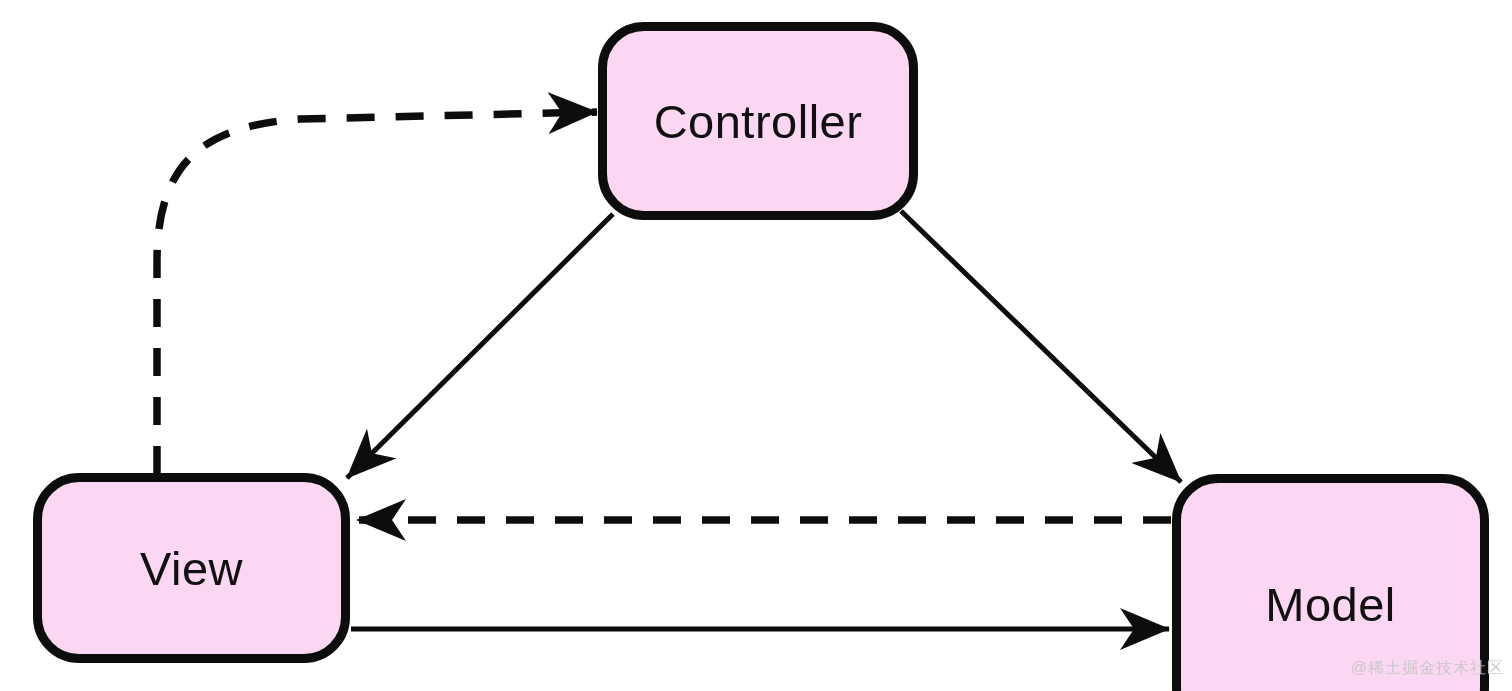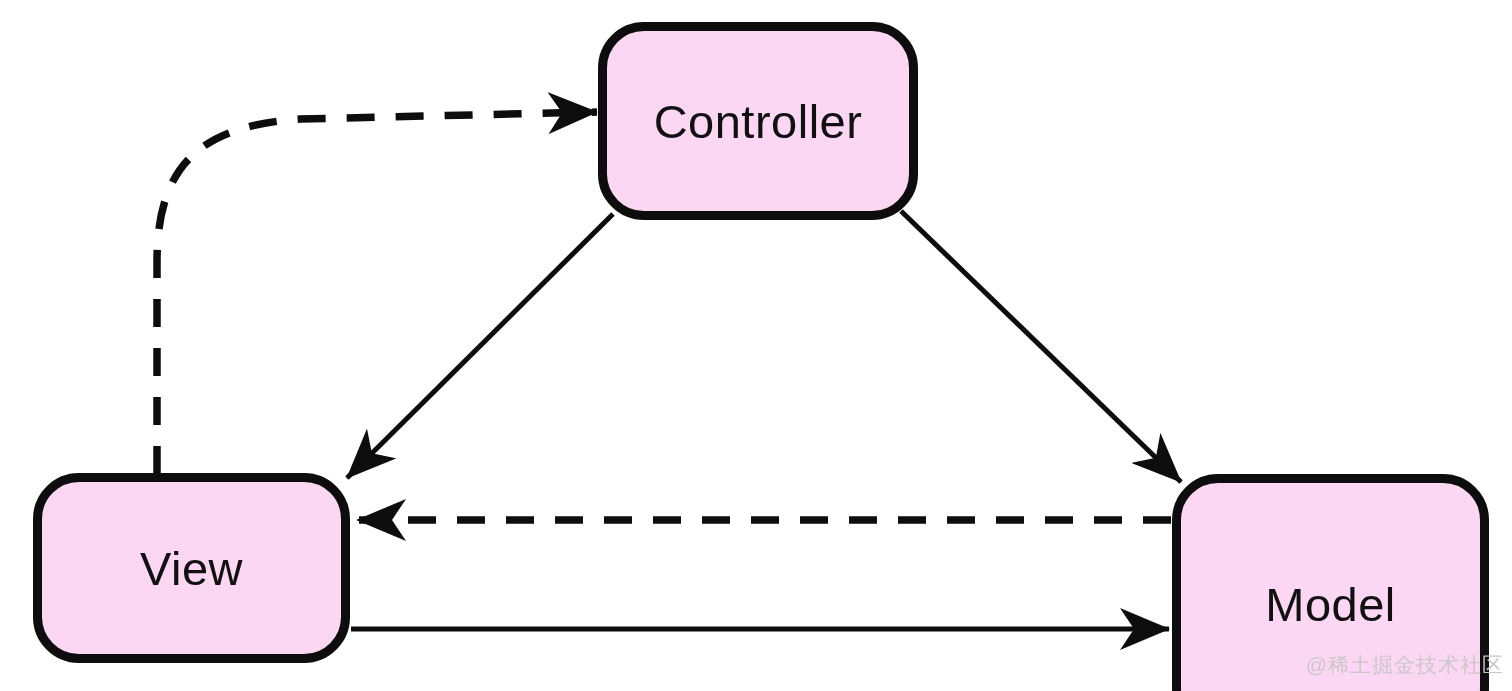--- a/index.html
+++ b/index.html
@@ -33,21 +33,21 @@
   }
   .node-label{
     color:#111;font-size:47px;line-height:1;letter-spacing:0.5px;
     user-select:none;
   }
   .node-controller{left:598px;top:22px;width:320px;height:198px;}
   .node-view{left:33px;top:473px;width:317px;height:190px;}
   .node-model{left:1172px;top:474px;width:317px;height:260px;}
   .watermark{
     position:absolute;right:8px;bottom:12px;
-    font-size:21px;color:var(--watermark-color);
+    font-size:16px;color:var(--watermark-color);
     opacity:0.95;letter-spacing:1px;z-index:5;
     user-select:none;
   }
 </style>
 </head>
 <body>
 
 <div class="stage">
 
   <svg class="edges-layer" width="1512" height="691" viewBox="0 0 1512 691" xmlns="http://www.w3.org/2000/svg" aria-hidden="true">

